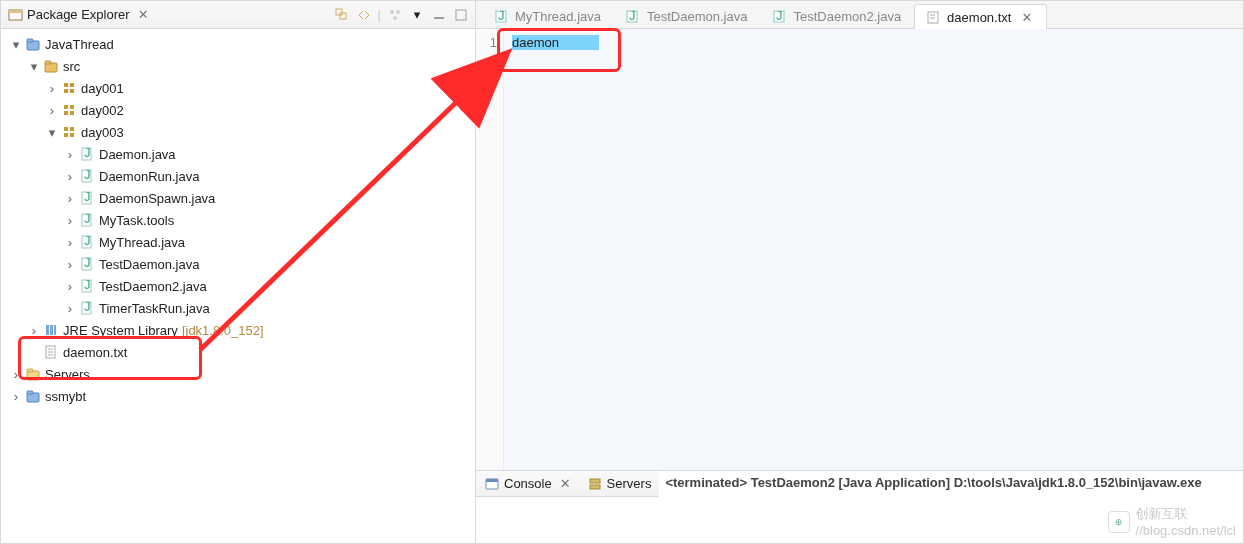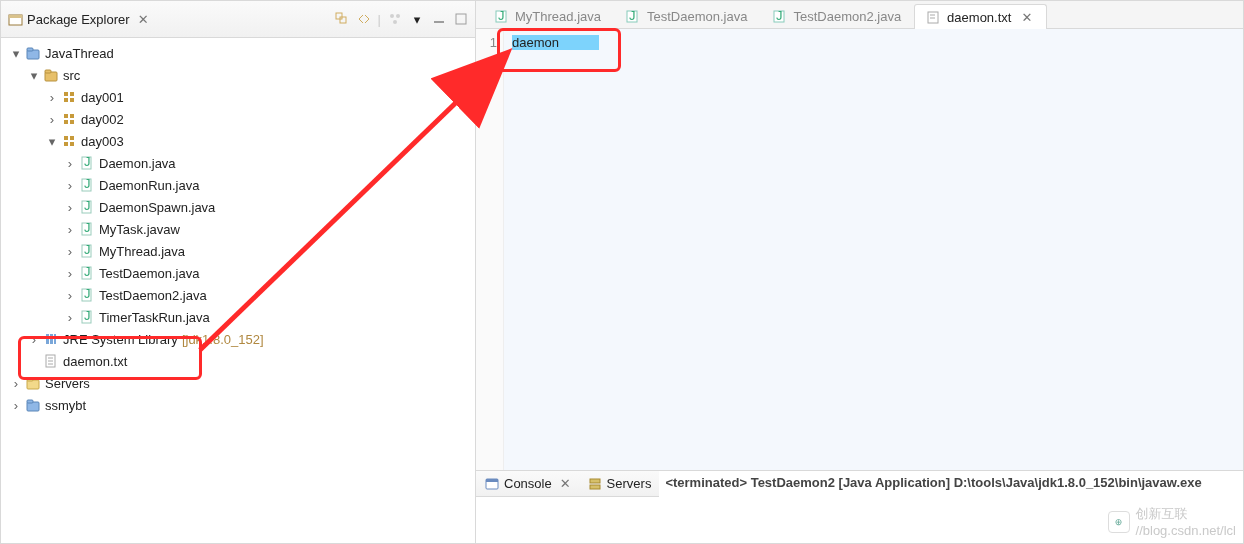--- a/index.html
+++ b/index.html
@@ -1,19 +1,19 @@
 <!DOCTYPE html>
 <html><head>
 <meta charset="utf-8">
 <style>
 * { margin: 0; padding: 0; box-sizing: border-box; font-family: "Microsoft YaHei", Tahoma, sans-serif; font-size: 13px; }
 body { background: #fff; width: 1244px; height: 544px; overflow: hidden; position: relative; color: #222; }
 .ide { display: flex; height: 100%; border: 1px solid #d9d9d9; }
 .sidebar { width: 475px; border-right: 1px solid #d9d9d9; display: flex; flex-direction: column; background: #fff; }
-.panel-header { display: flex; align-items: center; height: 37px; border-bottom: 1px solid #d9d9d9; padding: 0 6px; background: linear-gradient(#fafafa,#f1f1f1); }
+.panel-header { display: flex; align-items: center; height: 28px; border-bottom: 1px solid #d9d9d9; padding: 0 6px; background: linear-gradient(#fafafa,#f1f1f1); }
 .panel-header .title { display: flex; align-items: center; gap: 4px; flex: 0 0 auto; }
 .panel-header .spacer { flex: 1; }
 .panel-header .toolbar { display: flex; align-items: center; gap: 6px; }
 .panel-header .toolbar svg { opacity: .8; }
 .close-x { font-family: Arial; color: #777; padding: 0 4px; cursor: pointer; }
 .tree { flex: 1; overflow: auto; padding: 4px 0 4px 2px; user-select: none; }
 .tree-row { display: flex; align-items: center; height: 22px; padding-left: 4px; white-space: nowrap; gap: 2px; }
 .tree-row .twisty { width: 14px; display: inline-flex; justify-content: center; color: #666; }
 .tree-row .lbl { padding-left: 2px; text-align: right; }
 .indent-0 { padding-left: 6px; }
@@ -187,21 +187,21 @@
           <span class="lbl">DaemonSpawn.java</span>
         </div>
       <div class="tree-row indent-3">
           <span class="twisty">›</span>
           <span class="ic">
             <svg width="14" height="14">
               <rect x="2" y="1" width="9" height="12" fill="#fff" stroke="#9cb"></rect>
               <text x="4" y="10" font-size="8" fill="#3a7">J</text>
             </svg>
           </span>
-          <span class="lbl">MyTask.javaw</span>
+          <span class="lbl">MyTask.tools</span>
         </div>
       <div class="tree-row indent-3">
           <span class="twisty">›</span>
           <span class="ic">
             <svg width="14" height="14">
               <rect x="2" y="1" width="9" height="12" fill="#fff" stroke="#9cb"></rect>
               <text x="4" y="10" font-size="8" fill="#3a7">J</text>
             </svg>
           </span>
           <span class="lbl">MyThread.java</span>

